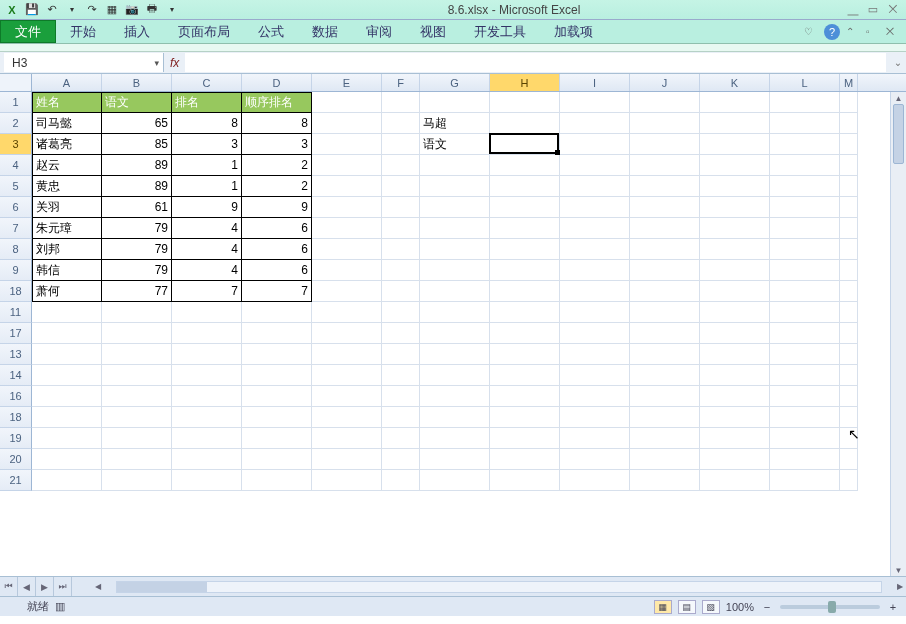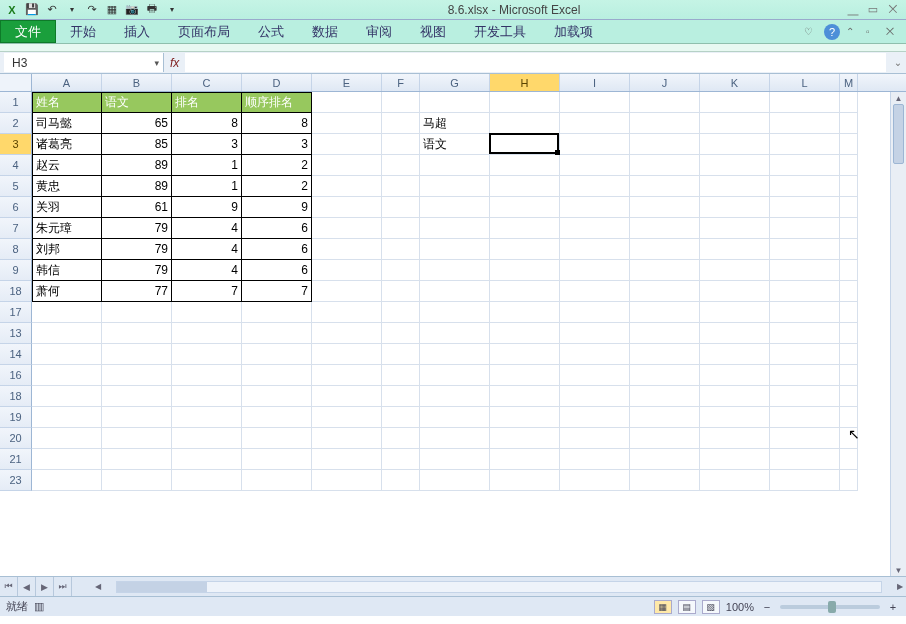--- a/index.html
+++ b/index.html
@@ -63,21 +63,21 @@
 .sheet-nav span { width:18px; display:flex; align-items:center; justify-content:center; font-size:9px; color:#667; border-right:1px solid #b7c8dc; }
 .sheet-tab { padding:0 10px; display:flex; align-items:center; border-right:1px solid #b7c8dc; font-size:11px; color:#335; background:#e9eff8; cursor:pointer; }
 .sheet-tab.active { background:#fff; border-top:1px solid #a8bfd4; position:relative; top:-1px; }
 .hscroll { flex:1; display:flex; align-items:center; margin-left:20px; }
 .hscroll-track { flex:1; height:12px; background:#eef3fa; border:1px solid #c5d4e8; position:relative; margin:0 12px; }
 .hscroll-thumb { position:absolute; left:0; top:0; bottom:0; width:90px; background:#c4d2e5; }
 .hscroll .arr { width:12px; font-size:8px; color:#667; text-align:center; }
 
 
 .status { height: 20px; background:#dfe8f4; border-top:1px solid #a8bfd4; display:flex; align-items:center; font-size:11px; color:#445; }
-.status .left { padding:0 6px; display:flex; gap:6px; align-items:center; }
+.status .left { padding:0 6px; display:flex; gap:6px; align-items:center;margin-left:21px; }
 .status .right { margin-left:auto; display:flex; align-items:center; gap:6px; padding-right:6px; }
 .view-btn { width:18px; height:14px; border:1px solid #aac; display:inline-flex; align-items:center; justify-content:center; font-size:9px; background:#f5f8fc; }
 .view-btn.active { background:#ffe9a8; }
 .zoom-slider { width:100px; height:4px; background:#bcd; position:relative; border-radius:2px; }
 .zoom-slider .knob { position:absolute; left:48px; top:-4px; width:8px; height:12px; background:#8aa; border-radius:2px; }
 .zoom-btn { width:14px; text-align:center; }
 
 .cursor-arrow { position:absolute; left:848px; top:426px; font-size:14px; color:#000; pointer-events:none; }
 </style>
 </head>
@@ -310,20 +310,36 @@
         <div class="cell" style="width: 38px;"></div>
         <div class="cell" style="width: 70px;"></div>
         <div class="cell" style="width: 70px;"></div>
         <div class="cell" style="width: 70px;"></div>
         <div class="cell" style="width: 70px;"></div>
         <div class="cell" style="width: 70px;"></div>
         <div class="cell" style="width: 70px;"></div>
         <div class="cell" style="width: 18px;"></div>
       </div>
       <div class="row">
+        <div class="rh">11</div>
+        <div class="cell" style="width: 70px;"></div>
+        <div class="cell" style="width: 70px;"></div>
+        <div class="cell" style="width: 70px;"></div>
+        <div class="cell" style="width: 70px;"></div>
+        <div class="cell" style="width: 70px;"></div>
+        <div class="cell" style="width: 38px;"></div>
+        <div class="cell" style="width: 70px;"></div>
+        <div class="cell" style="width: 70px;"></div>
+        <div class="cell" style="width: 70px;"></div>
+        <div class="cell" style="width: 70px;"></div>
+        <div class="cell" style="width: 70px;"></div>
+        <div class="cell" style="width: 70px;"></div>
+        <div class="cell" style="width: 18px;"></div>
+      </div>
+      <div class="row">
         <div class="rh">17</div>
         <div class="cell" style="width: 70px;"></div>
         <div class="cell" style="width: 70px;"></div>
         <div class="cell" style="width: 70px;"></div>
         <div class="cell" style="width: 70px;"></div>
         <div class="cell" style="width: 70px;"></div>
         <div class="cell" style="width: 38px;"></div>
         <div class="cell" style="width: 70px;"></div>
         <div class="cell" style="width: 70px;"></div>
         <div class="cell" style="width: 70px;"></div>
@@ -423,36 +439,20 @@
         <div class="cell" style="width: 70px;"></div>
         <div class="cell" style="width: 70px;"></div>
         <div class="cell" style="width: 70px;"></div>
         <div class="cell" style="width: 70px;"></div>
         <div class="cell" style="width: 70px;"></div>
         <div class="cell" style="width: 70px;"></div>
         <div class="cell" style="width: 18px;"></div>
       </div>
       <div class="row">
         <div class="rh">21</div>
-        <div class="cell" style="width: 70px;"></div>
-        <div class="cell" style="width: 70px;"></div>
-        <div class="cell" style="width: 70px;"></div>
-        <div class="cell" style="width: 70px;"></div>
-        <div class="cell" style="width: 70px;"></div>
-        <div class="cell" style="width: 38px;"></div>
-        <div class="cell" style="width: 70px;"></div>
-        <div class="cell" style="width: 70px;"></div>
-        <div class="cell" style="width: 70px;"></div>
-        <div class="cell" style="width: 70px;"></div>
-        <div class="cell" style="width: 70px;"></div>
-        <div class="cell" style="width: 70px;"></div>
-        <div class="cell" style="width: 18px;"></div>
-      </div>
-      <div class="row">
-        <div class="rh">23</div>
         <div class="cell" style="width: 70px;"></div>
         <div class="cell" style="width: 70px;"></div>
         <div class="cell" style="width: 70px;"></div>
         <div class="cell" style="width: 70px;"></div>
         <div class="cell" style="width: 70px;"></div>
         <div class="cell" style="width: 38px;"></div>
         <div class="cell" style="width: 70px;"></div>
         <div class="cell" style="width: 70px;"></div>
         <div class="cell" style="width: 70px;"></div>
         <div class="cell" style="width: 70px;"></div>

